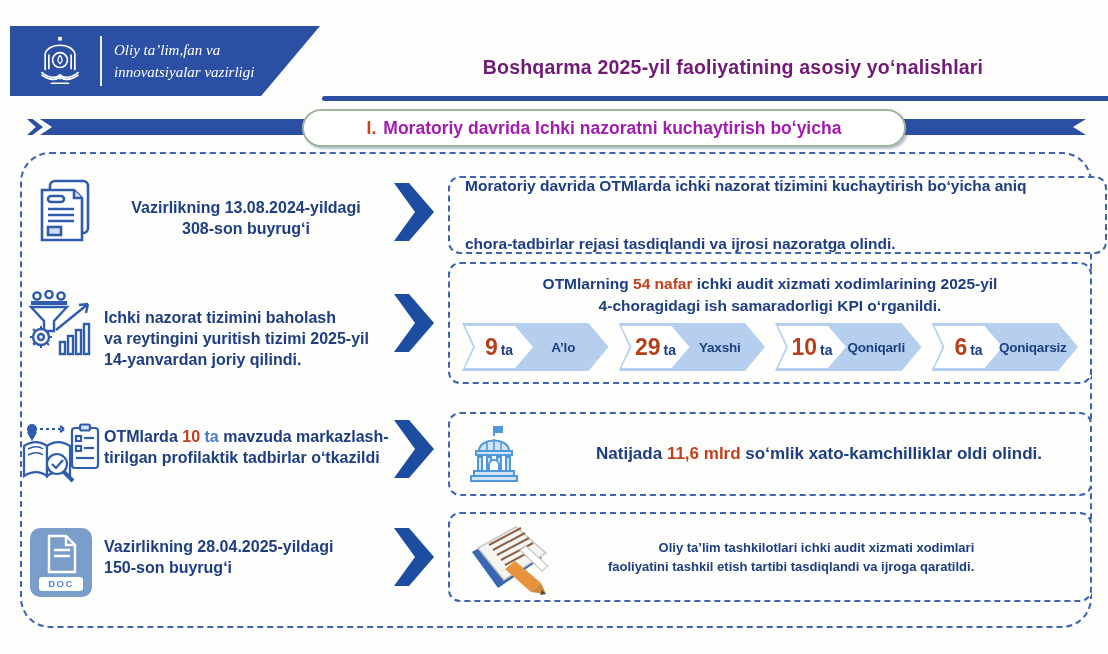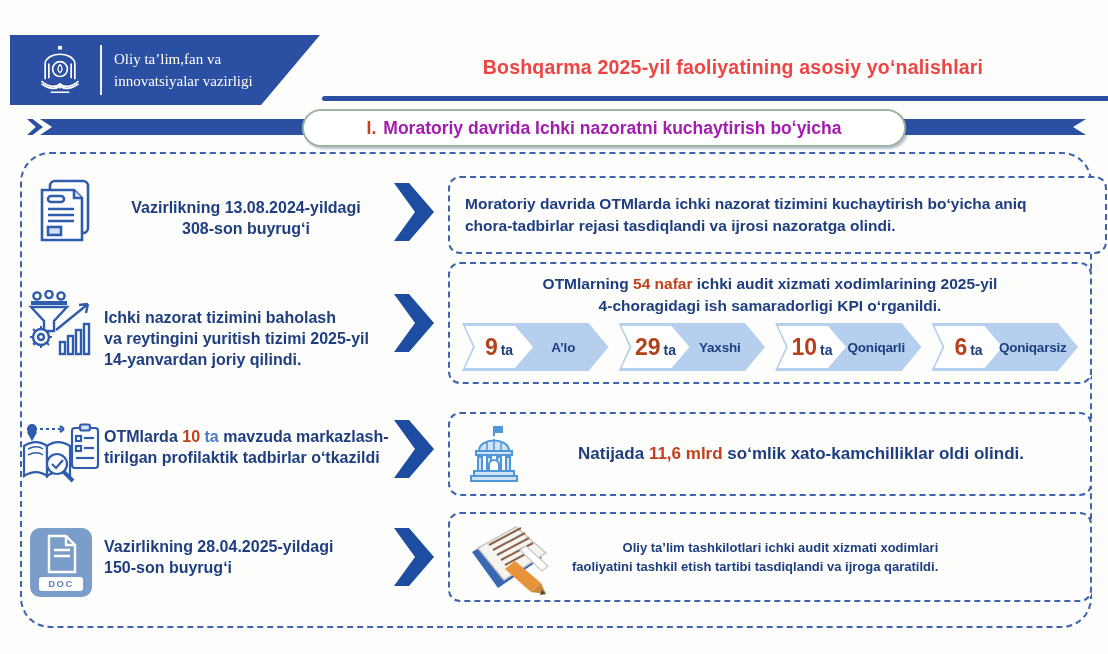--- a/index.html
+++ b/index.html
@@ -1,26 +1,26 @@
 <!DOCTYPE html>
 <html><head>
 <meta charset="utf-8">
 <style>
   html,body{margin:0;padding:0;background:#e8e8e8;}
   .stage{position:relative;width:1108px;height:654px;background:#fdfdfb;overflow:hidden;
          font-family:"Liberation Sans", sans-serif;}
   
-  .banner{position:absolute;left:10px;top:35px;width:310px;height:70px;background:#2b4fa2;
-          clip-path:polygon(0 0,100% 0,81% 100%,0 100%);display:flex;align-items:center;}
+  .banner{position:absolute;left:10px;top:26px;width:310px;height:70px;background:#2b4fa2;
+          clip-path:polygon(0 0,100% 0,81% 100%,0 100%);display:flex;align-items:center;font-style:italic;}
   .emblem{position:absolute;left:24px;top:9px;}
   .banner-divider{position:absolute;left:90px;top:10px;width:2px;height:50px;background:rgba(255,255,255,.92);}
   .banner-text{position:absolute;left:104px;top:14px;color:#fff;
                font-family:"Liberation Serif", serif;font-size:15px;line-height:1.45;}
   .main-title{position:absolute;left:380px;top:56px;width:706px;text-align:center;
-              color:#ef4444;font-size:19.5px;font-weight:bold;letter-spacing:.2px;}
+              color:#701a75;font-size:19.5px;font-weight:bold;letter-spacing:.2px;}
   .title-rule{position:absolute;left:322px;top:96px;width:786px;height:5px;background:#2b4fa2;
               border-radius:4px 0 0 4px;}
   
   .band{position:absolute;top:119px;height:16px;background:#2b4fa2;}
   .band-chevron{left:27px;width:16px;clip-path:polygon(0 0,35% 0,100% 50%,35% 100%,0 100%,55% 50%);}
   .band-left{left:40px;width:620px;clip-path:polygon(0 0,100% 0,100% 100%,0 100%,12px 50%);}
   .band-right{left:896px;width:190px;clip-path:polygon(0 0,100% 0,calc(100% - 13px) 50%,100% 100%,0 100%);}
   .pill{position:absolute;left:302px;top:109px;width:600px;height:34px;background:#fff;
         border:2px solid #9fb49e;border-radius:19px;box-shadow:inset 0 0 0 3px #fff,2px 2px 2px rgba(60,90,140,.35);
         display:flex;align-items:center;justify-content:center;gap:7px;z-index:2;}
@@ -29,21 +29,21 @@
   
   .board{position:absolute;left:20px;top:152px;width:1068px;height:472px;
          border:2px dashed #3f63ae;border-radius:30px;}
   .row-label{position:absolute;color:#1e3e80;font-weight:bold;font-size:16px;line-height:1.32;}
   .row-label .nw{white-space:nowrap;}
   .center{text-align:center;}
   .hl-red{color:#c2401d;}
   .hl-blue{color:#4a7cc9;}
   .big-arrow{position:absolute;width:40px;height:58px;}
   .result-box{position:absolute;border:2px dashed #3f63ae;border-radius:12px;background:#fdfdfb;
-              color:#1e3e80;font-weight:bold;}
+              color:#1e3e80;font-weight:bold;gap:36px;}
   .box-text{white-space:nowrap;}
   
   .kpi-heading{position:absolute;left:0;right:0;top:9px;text-align:center;font-size:15.5px;line-height:1.4;}
   .kpi-heading div{white-space:nowrap;}
   .badges{position:absolute;left:12px;right:12px;bottom:11px;height:48px;display:flex;gap:10px;}
   .badge{position:relative;flex:1;height:48px;}
   .badge-bg{position:absolute;inset:0;background:#b6cfee;
             clip-path:polygon(0 0,calc(100% - 20px) 0,100% 50%,calc(100% - 20px) 100%,0 100%,11px 50%);
             filter:drop-shadow(0 0 1px #5c87c4);}
   .badge-white{position:absolute;left:3px;top:3px;bottom:3px;width:68px;background:#fff;

